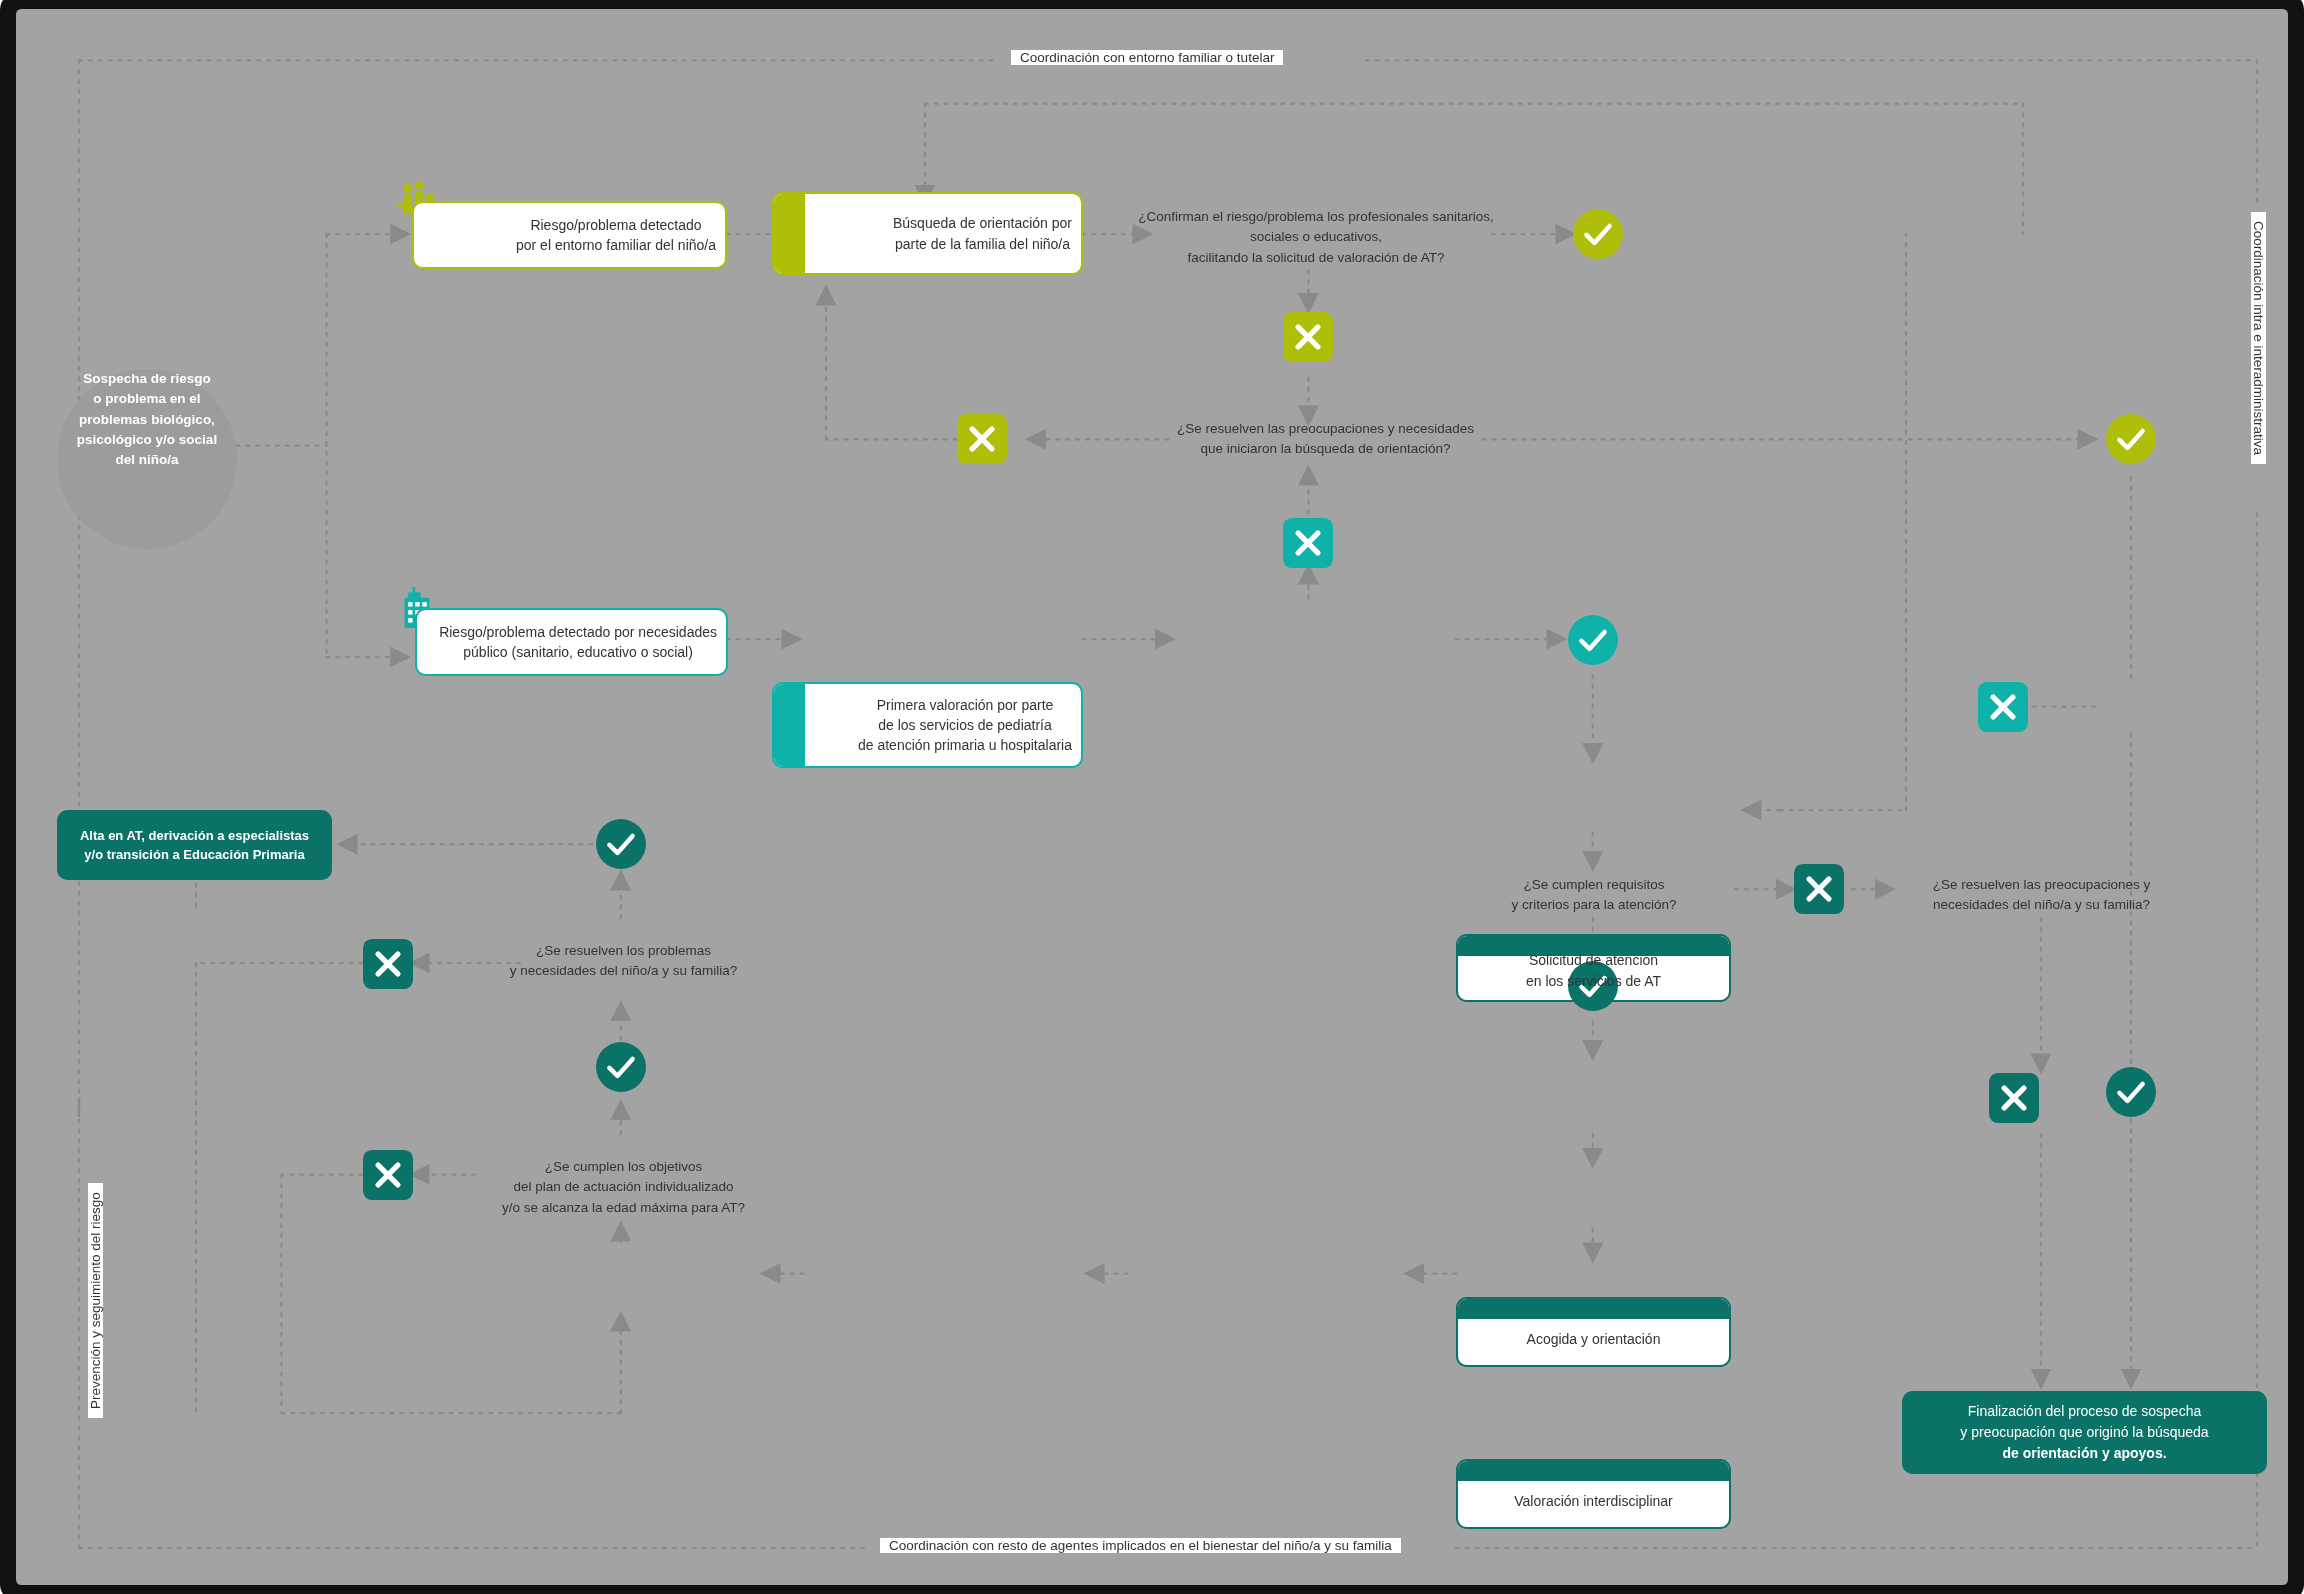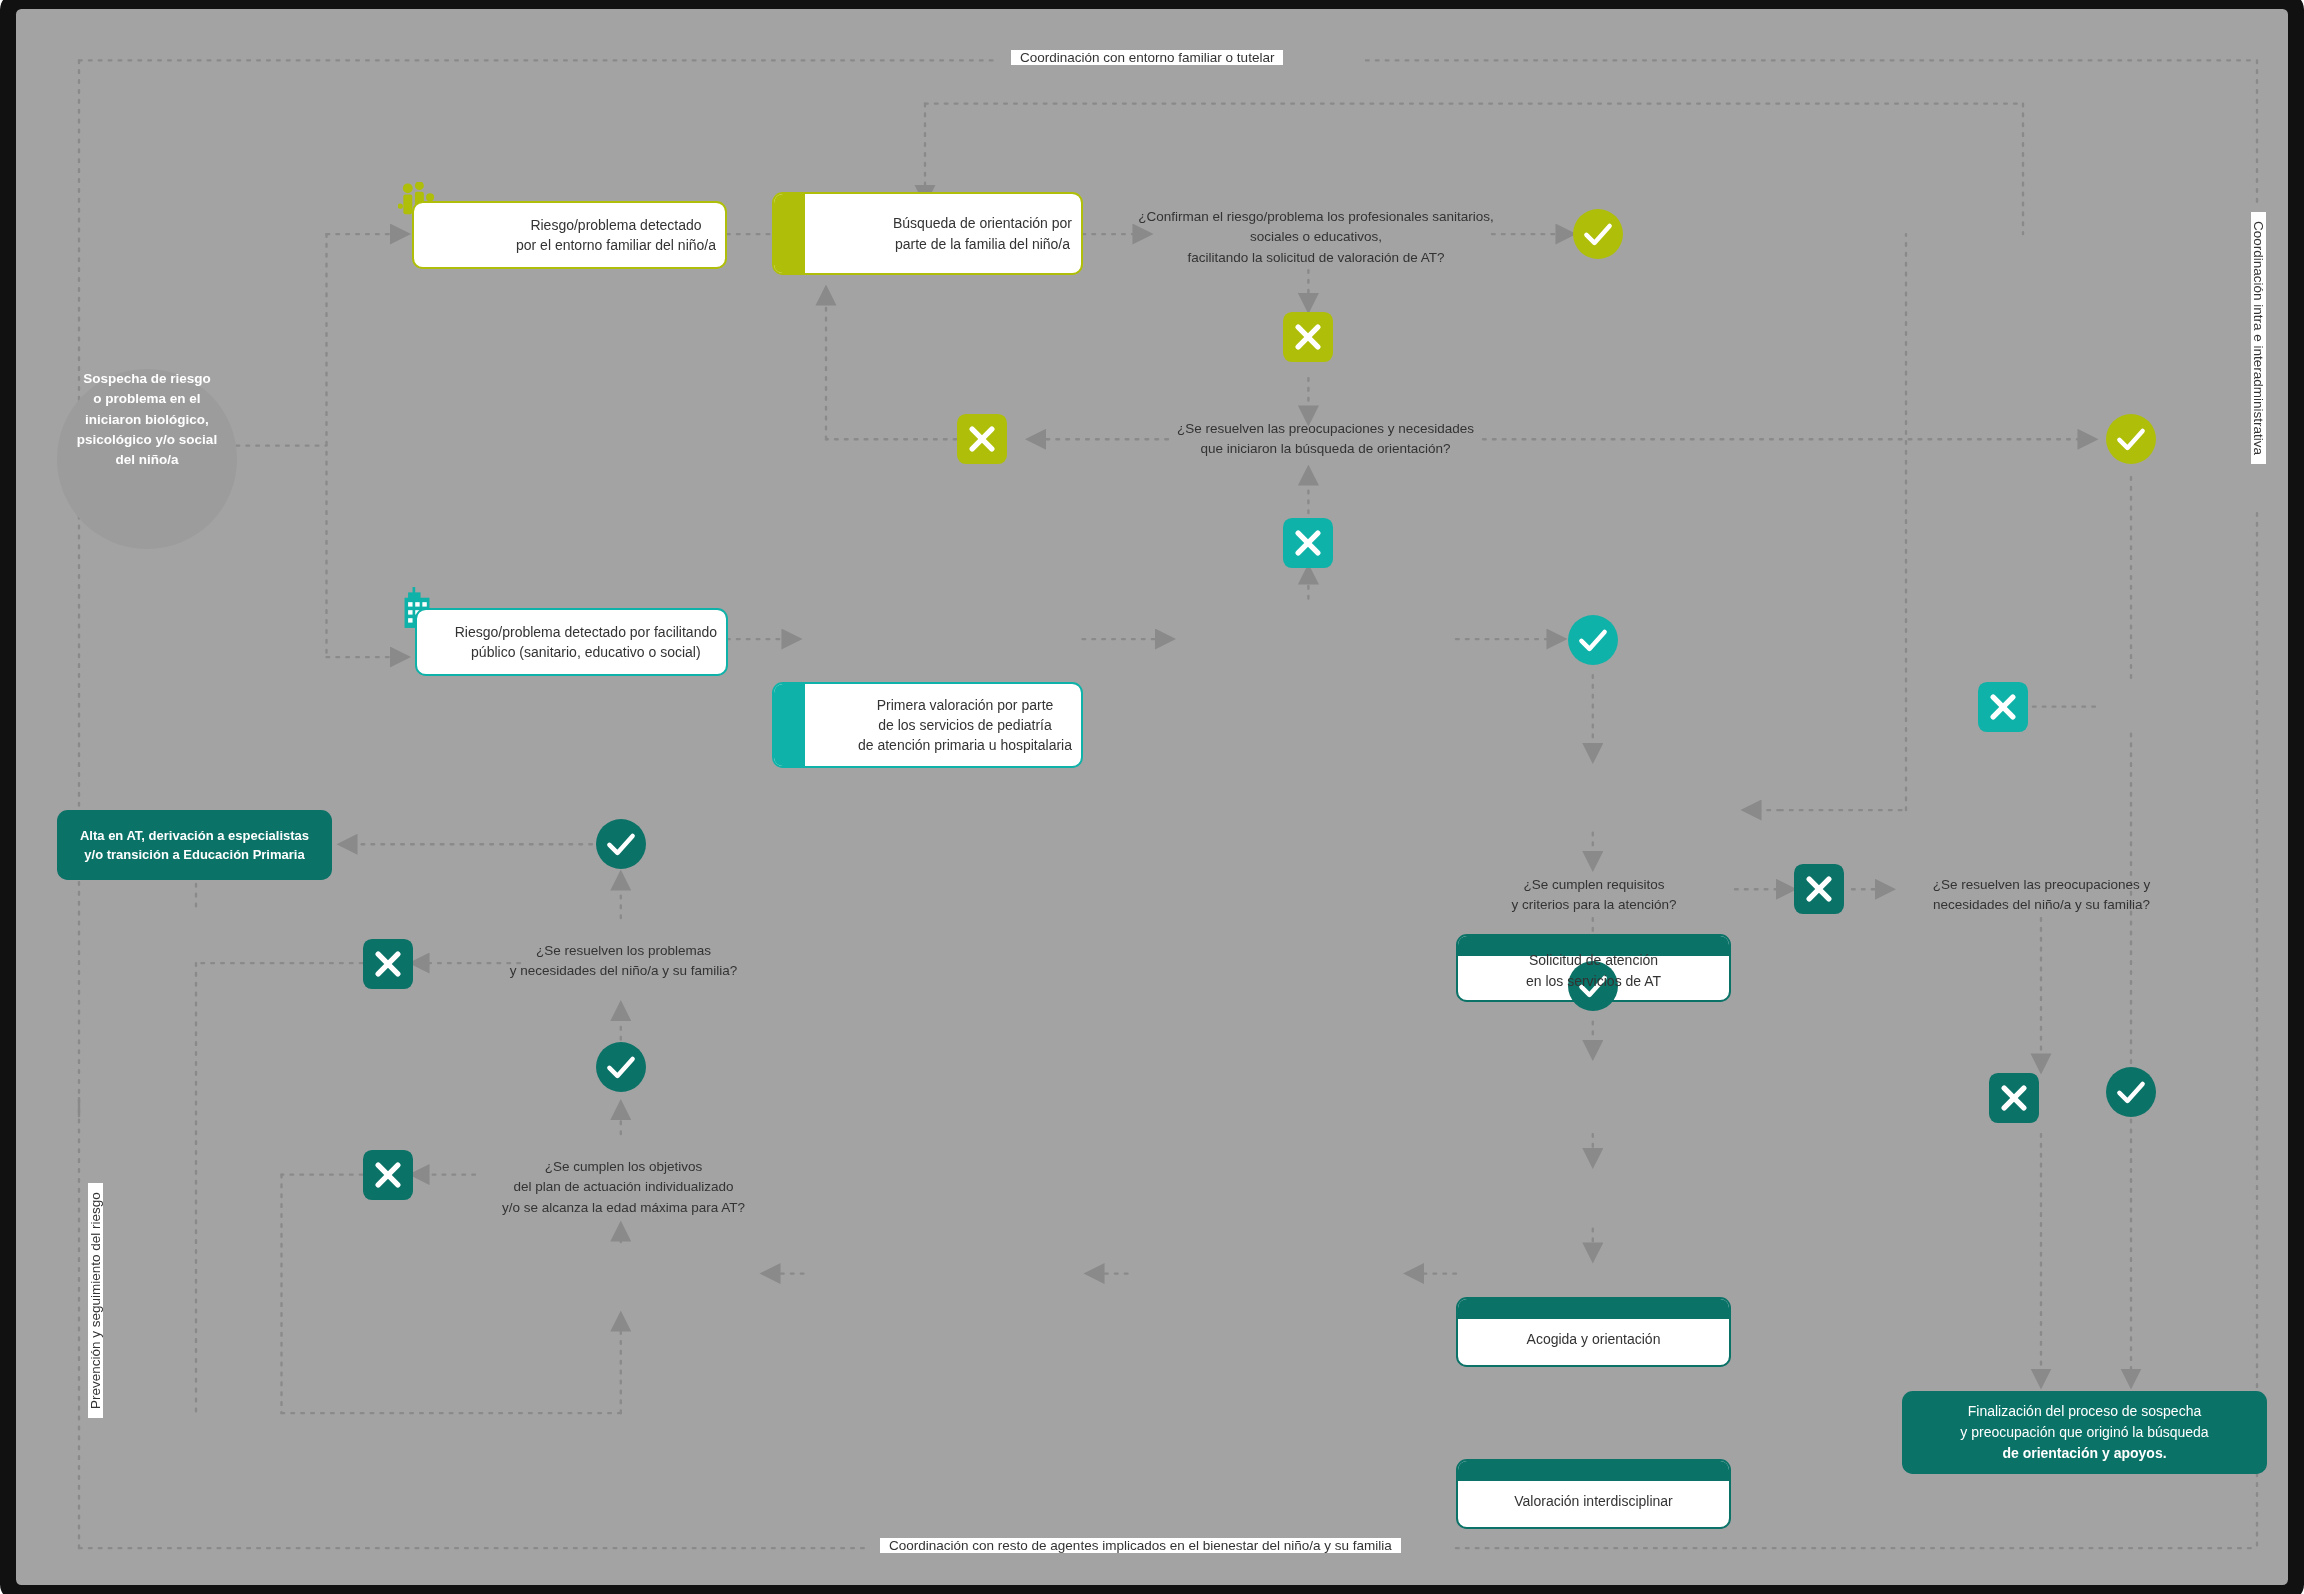--- a/index.html
+++ b/index.html
@@ -201,21 +201,21 @@
   <div class="edge-label" style="left:864px;top:1529px;">Coordinación con resto de agentes implicados en el bienestar del niño/a y su familia</div>
 
   <div class="edge-label vert" style="left:2250px;top:203px;transform:rotate(90deg);">Coordinación intra e interadministrativa</div>
 
   <div class="edge-label vert" style="left:72px;top:1409px;transform:rotate(-90deg);">Prevención y seguimiento del riesgo</div>
 
   <div class="node start-circle" style="left:41px;top:360px;width:180px;height:180px;">
     <div class="txt">
       <span>Sospecha de riesgo</span><br>
       <span>o problema en el</span><br>
-      <span>iniciaron biológico,</span><br>
+      <span>problemas biológico,</span><br>
       <span>psicológico y/o social</span><br>
       <span>del niño/a</span>
     </div>
   </div>
 
   <div class="node" style="left:382px;top:173px;width:41px;height:34px;">
     <svg width="41" height="34" viewBox="0 0 46 38">
       <circle cx="11" cy="7" r="5.5" fill="#AFBF09"></circle>
       <rect x="6" y="14" width="10" height="22" rx="2" fill="#AFBF09"></rect>
       <circle cx="24" cy="4" r="5" fill="#AFBF09"></circle>
@@ -300,21 +300,21 @@
             <rect x="24" y="28" width="5" height="5"></rect>
         <rect x="8" y="37" width="5" height="5"></rect>
             <rect x="16" y="37" width="5" height="5"></rect>
             <rect x="24" y="37" width="5" height="5"></rect>
       </g>
     </svg>
   </div>
 
   <div class="node card card-outline-teal" style="left:399px;top:599px;width:313px;height:68px;">
     <div class="txt">
-      <span>Riesgo/problema detectado por facilitando</span><br>
+      <span>Riesgo/problema detectado por necesidades</span><br>
       <span>público (sanitario, educativo o social)</span>
     </div>
   </div>
 
   <div class="node card card-outline-teal barleft bar-teal" style="left:756px;top:590px;width:311px;height:86px;">
     <div class="txt">
       <span>Primera valoración por parte</span><br>
       <span>de los servicios de pediatría</span><br>
       <span>de atención primaria u hospitalaria</span>
     </div>

